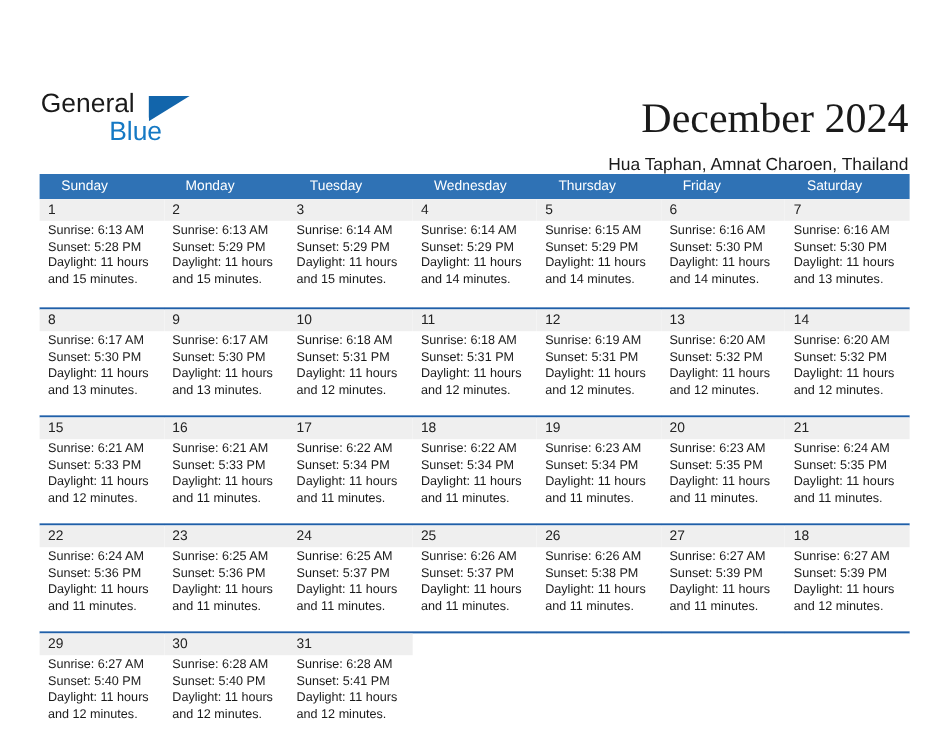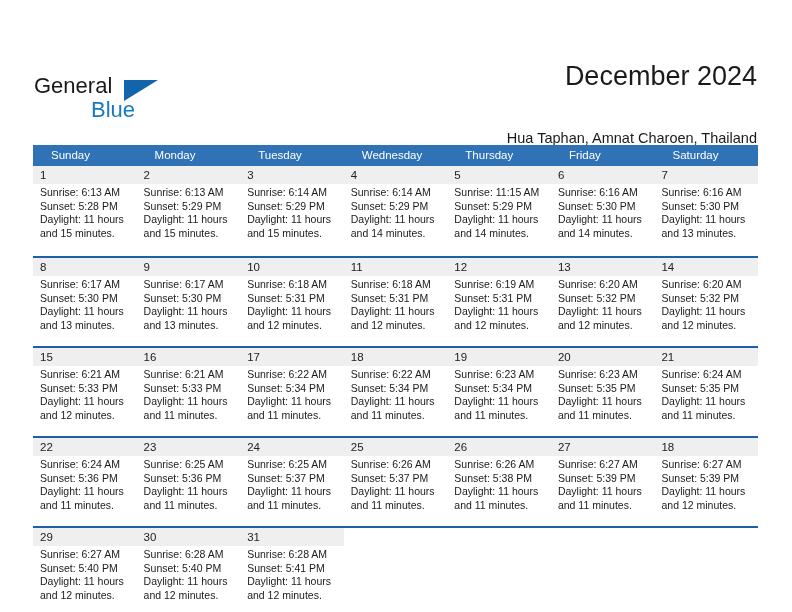--- a/index.html
+++ b/index.html
@@ -69,26 +69,26 @@
     left: 88px;
     top: 25px;
     width: 2px;
     height: 24px;
     background: #ffffff;
   }
 
   .title {
     position: absolute;
     right: 35px;
-    top: 21px;
-    font-size: 27px;
+    top: 39px;
+    font-size: 35px;
     color: #1a1a1a;
     text-align: right;
     white-space: nowrap;
-    font-family: Liberation Sans, sans-serif;
+    font-family: Liberation Serif, serif;
   }
 
   .subtitle {
     position: absolute;
     right: 35px;
     top: 90px;
     font-size: 14.5px;
     color: #1a1a1a;
     text-align: right;
     white-space: nowrap;
@@ -229,21 +229,21 @@
             <div class="daybody">
               <div>Sunrise: 6:14 AM</div>
               <div>Sunset: 5:29 PM</div>
               <div>Daylight: 11 hours</div>
               <div>and 14 minutes.</div>
             </div>
           </div>
           <div class="daycell filled">
             <div class="daynum">5</div>
             <div class="daybody">
-              <div>Sunrise: 11:15 AM</div>
+              <div>Sunrise: 6:15 AM</div>
               <div>Sunset: 5:29 PM</div>
               <div>Daylight: 11 hours</div>
               <div>and 14 minutes.</div>
             </div>
           </div>
           <div class="daycell filled">
             <div class="daynum">6</div>
             <div class="daybody">
               <div>Sunrise: 6:16 AM</div>
               <div>Sunset: 5:30 PM</div>

